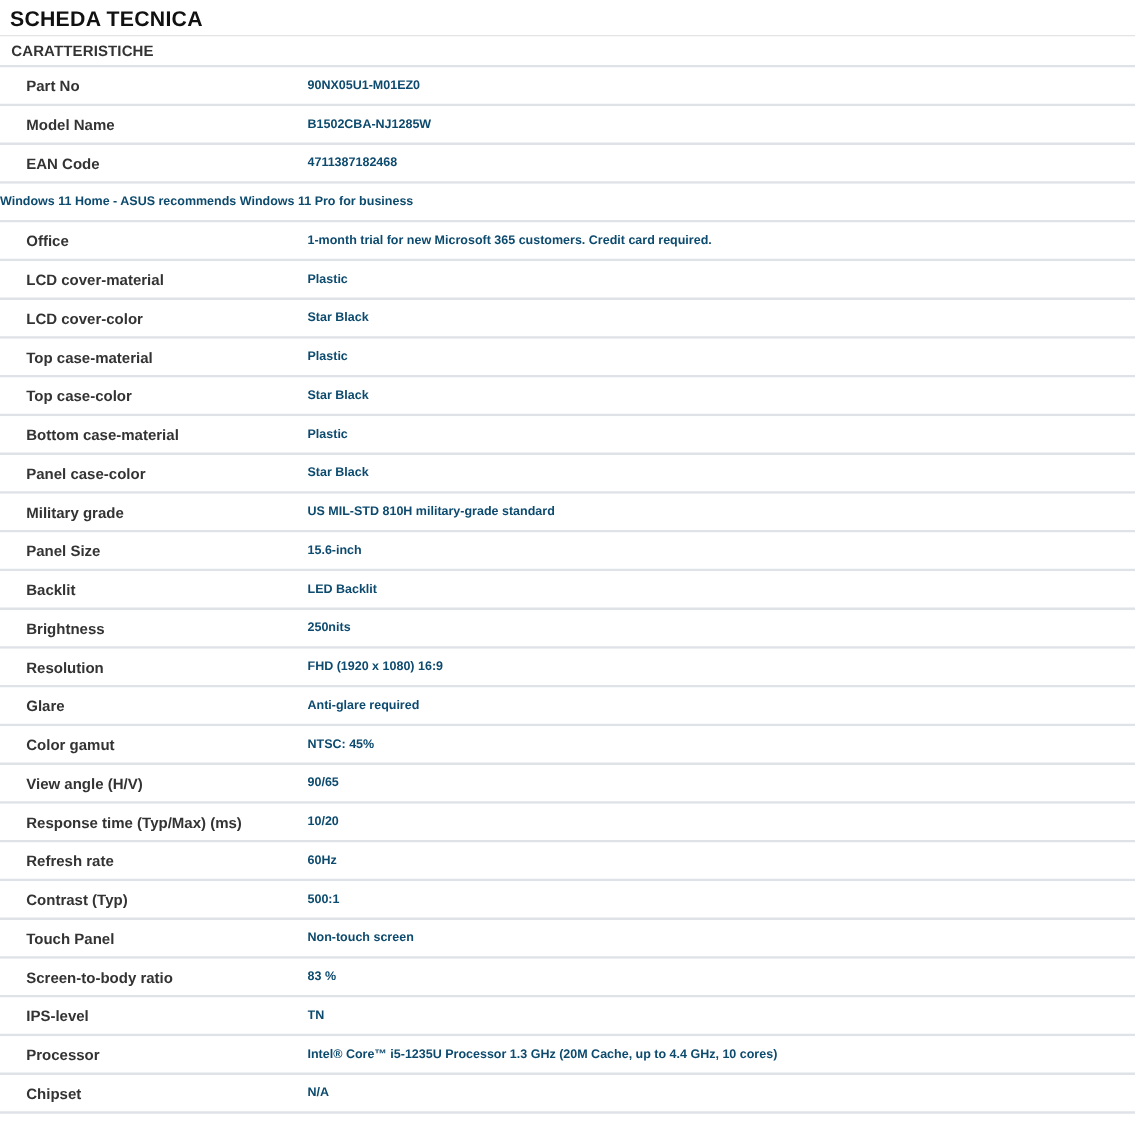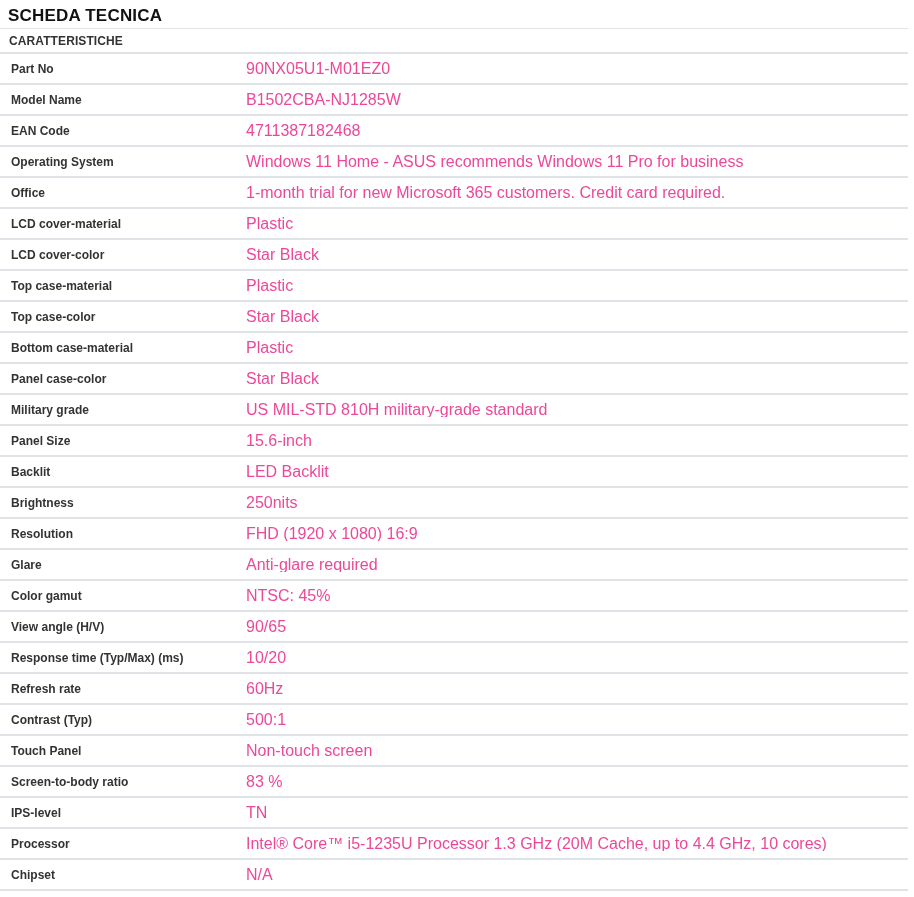--- a/index.html
+++ b/index.html
@@ -45,31 +45,31 @@
   }
   .spec-row {
     display: flex;
     align-items: center;
     height: 31px;
     border-bottom: 2px solid #dfe2e6;
     background: #ffffff;
   }
   .spec-label {
     flex: 0 0 246px;
-    padding-left: 11px;
+    padding-left: 21px;
     font-size: 12px;
     font-weight: bold;
     color: #333333;
     line-height: 14px;
   }
   .spec-value {
     flex: 1 1 auto;
-    font-size: 16px;
-    font-weight: normal;
-    color: #ec4899;
+    font-size: 10px;
+    font-weight: bold;
+    color: #0c4a6e;
     line-height: 14px;
     white-space: nowrap;
     overflow: hidden;
   }
 </style>
 </head>
 <body>
 
 <div class="page">
   <h1 class="page-title">SCHEDA TECNICA</h1>
@@ -85,21 +85,20 @@
     <div class="spec-label">Model Name</div>
     <div class="spec-value">B1502CBA-NJ1285W</div>
   </div>
 
   <div class="spec-row">
     <div class="spec-label">EAN Code</div>
     <div class="spec-value">4711387182468</div>
   </div>
 
   <div class="spec-row">
-    <div class="spec-label">Operating System</div>
     <div class="spec-value">Windows 11 Home - ASUS recommends Windows 11 Pro for business</div>
   </div>
 
   <div class="spec-row">
     <div class="spec-label">Office</div>
     <div class="spec-value">1-month trial for new Microsoft 365 customers. Credit card required.</div>
   </div>
 
   <div class="spec-row">
     <div class="spec-label">LCD cover-material</div>

